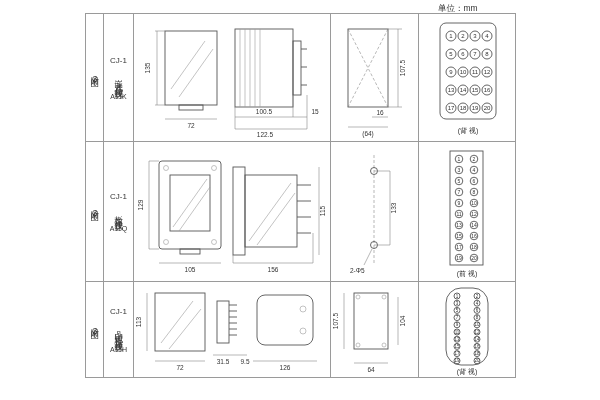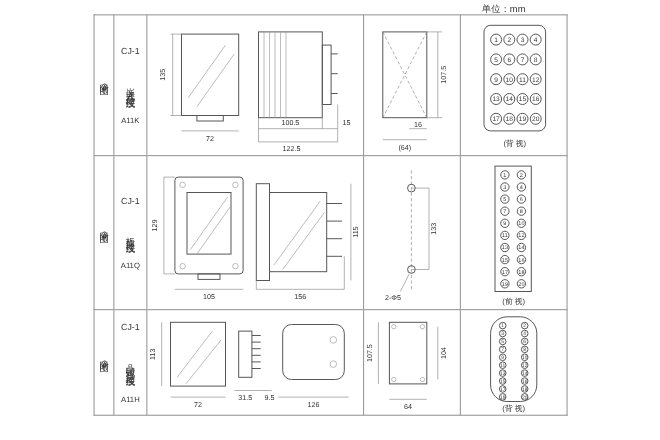--- a/index.html
+++ b/index.html
@@ -4,21 +4,21 @@
 <style>
   html,body{margin:0;padding:0;background:#fff;}
   .page{position:relative;width:600px;height:400px;background:#ffffff;overflow:hidden;
         font-family:"Liberation Sans",sans-serif;color:#333;}
   .unit{position:absolute;left:438px;top:3px;font-size:8.5px;color:#333;}
   table.spec{position:absolute;left:85px;top:13px;border-collapse:collapse;table-layout:fixed;}
   table.spec td{border:1px solid #9a9a9a;padding:0;text-align:center;vertical-align:middle;overflow:hidden;}
   tr.rh{height:14px;} tr.r1{height:128px;} tr.r2{height:140px;} tr.r3{height:96px;}
   td.hdr{font-size:8.5px;color:#333;}
   .vtext{writing-mode:vertical-rl;text-orientation:upright;letter-spacing:2px;margin:0 auto;font-size:8.5px;line-height:1.1;}
-  .scell-inner{display:flex;flex-direction:column;align-items:center;justify-content:center;gap:22px;height:100%;}
+  .scell-inner{display:flex;flex-direction:column;align-items:center;justify-content:center;gap:8px;height:100%;}
   .model{font-size:8px;} .code{font-size:7px;}
   svg{display:block;margin:0 auto;}
   svg text{font-family:"Liberation Sans",sans-serif;fill:#333;font-size:6.5px;}
   .ln{stroke:#555;stroke-width:0.9;fill:none;}
   .hl{stroke:#9a9a9a;stroke-width:0.6;fill:none;}
   .ds{stroke:#888;stroke-width:0.6;fill:none;stroke-dasharray:3 2;}
   .dm{stroke:#888;stroke-width:0.6;fill:none;}
   .dt{font-size:6.5px;} .vl{font-size:7px;}
 </style>
 </head>

